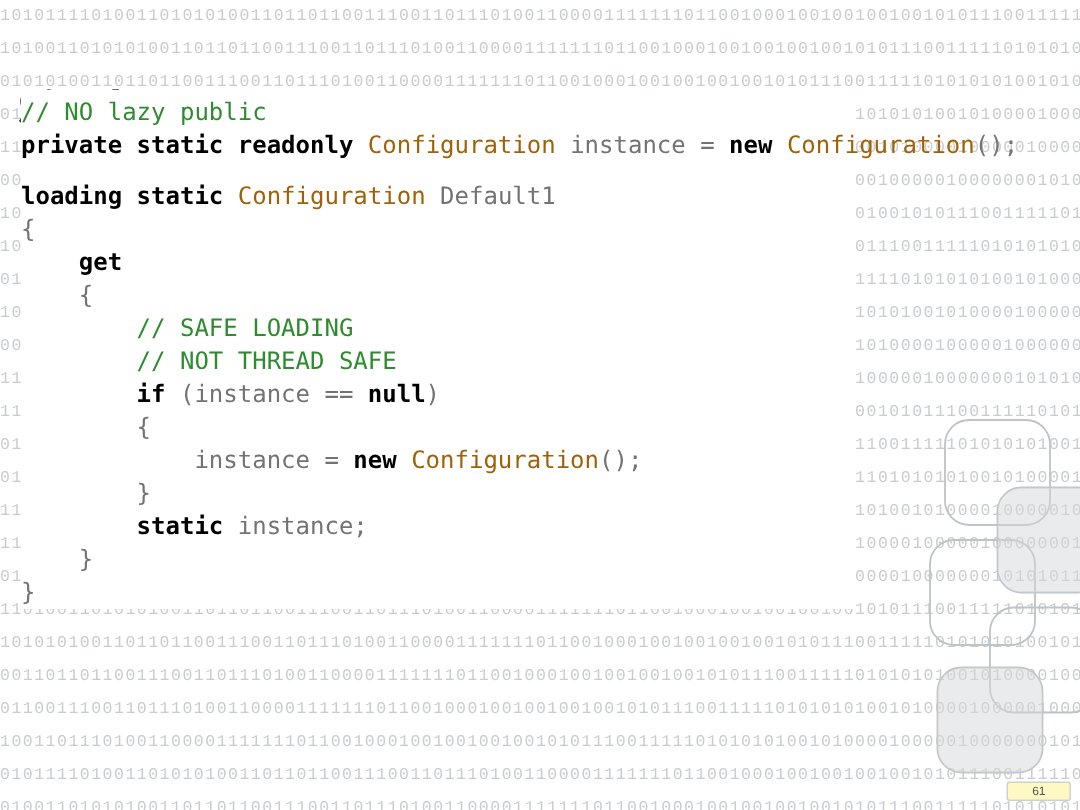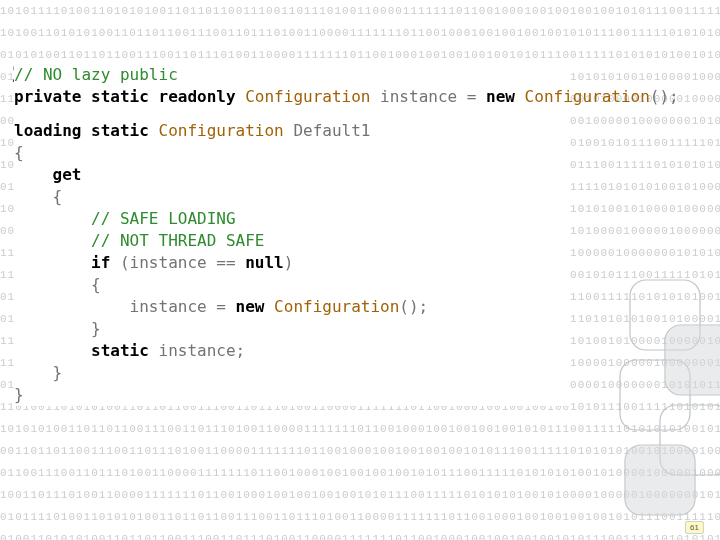--- a/index.html
+++ b/index.html
@@ -3,21 +3,21 @@
 <meta charset="utf-8">
 <style>
   html,body{margin:0;padding:0;width:720px;height:540px;overflow:hidden;font-family:Calibri,Arial,sans-serif;}
   .slide{position:relative;width:720px;height:540px;background:#fff;}
   .bg{position:absolute;inset:0;background:#fff;}
   .binrows{position:absolute;left:0;right:0;color:#c9cccf;font-family:Consolas,'Courier New',monospace;font-size:11px;line-height:22px;letter-spacing:1px;white-space:nowrap;overflow:hidden;pointer-events:none;}
   .binrows div{overflow:hidden;}
   .title{position:absolute;left:12px;top:4px;font-size:34px;font-weight:700;color:#3d3d3d;font-family:Calibri,Arial,sans-serif;letter-spacing:0.5px;margin-top:48px;}
   .deco{position:absolute;right:0;top:270px;width:110px;height:260px;pointer-events:none;}
   .deco svg{width:110px;height:260px;}
-  .pagenum{position:absolute;right:16px;bottom:6px;background:#fef9c3;border:1px solid #d0d0d0;color:#555;font-size:8px;padding:1px 4px;border-radius:2px;font-family:Arial,sans-serif;}
+  .pagenum{position:absolute;right:6px;bottom:6px;background:#fef9c3;border:1px solid #d0d0d0;color:#555;font-size:8px;padding:1px 16px;border-radius:2px;font-family:Arial,sans-serif;}
 
   .code{position:absolute;left:14px;top:60px;right:150px;background:#ffffff;font-family:Consolas,'Courier New',monospace;font-size:16px;line-height:22px;color:#111;}
   .code pre{margin:0;white-space:pre;}
   .kw{color:#000000;font-weight:bold;}
   .type{color:#a16207;}
   .cmt{color:#2e8b2e;}
   .txt{color:#737373;}
   .code .block1{padding:4px 0 6px 0;}
   .code .block2{padding:6px 0 0 0;}
 </style>

